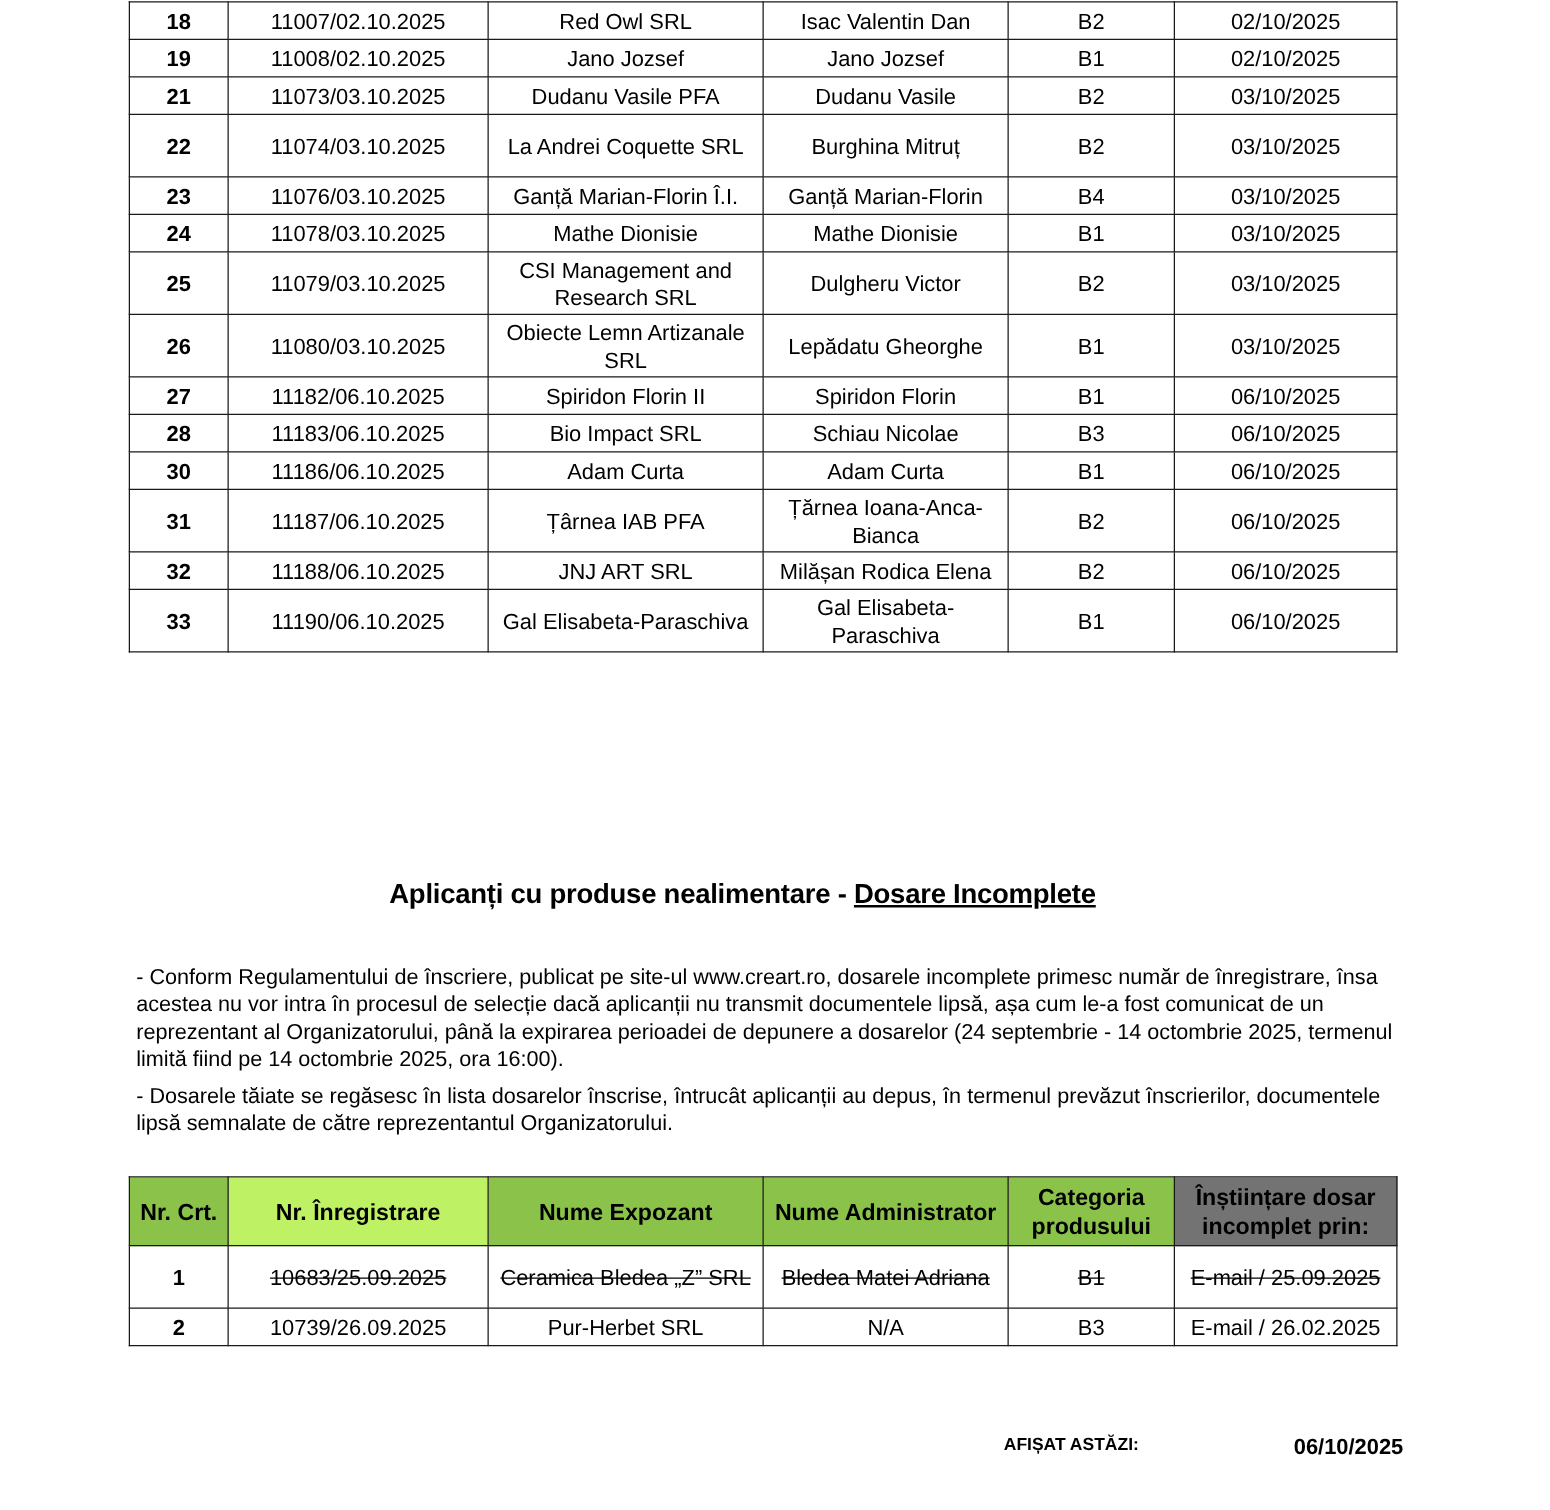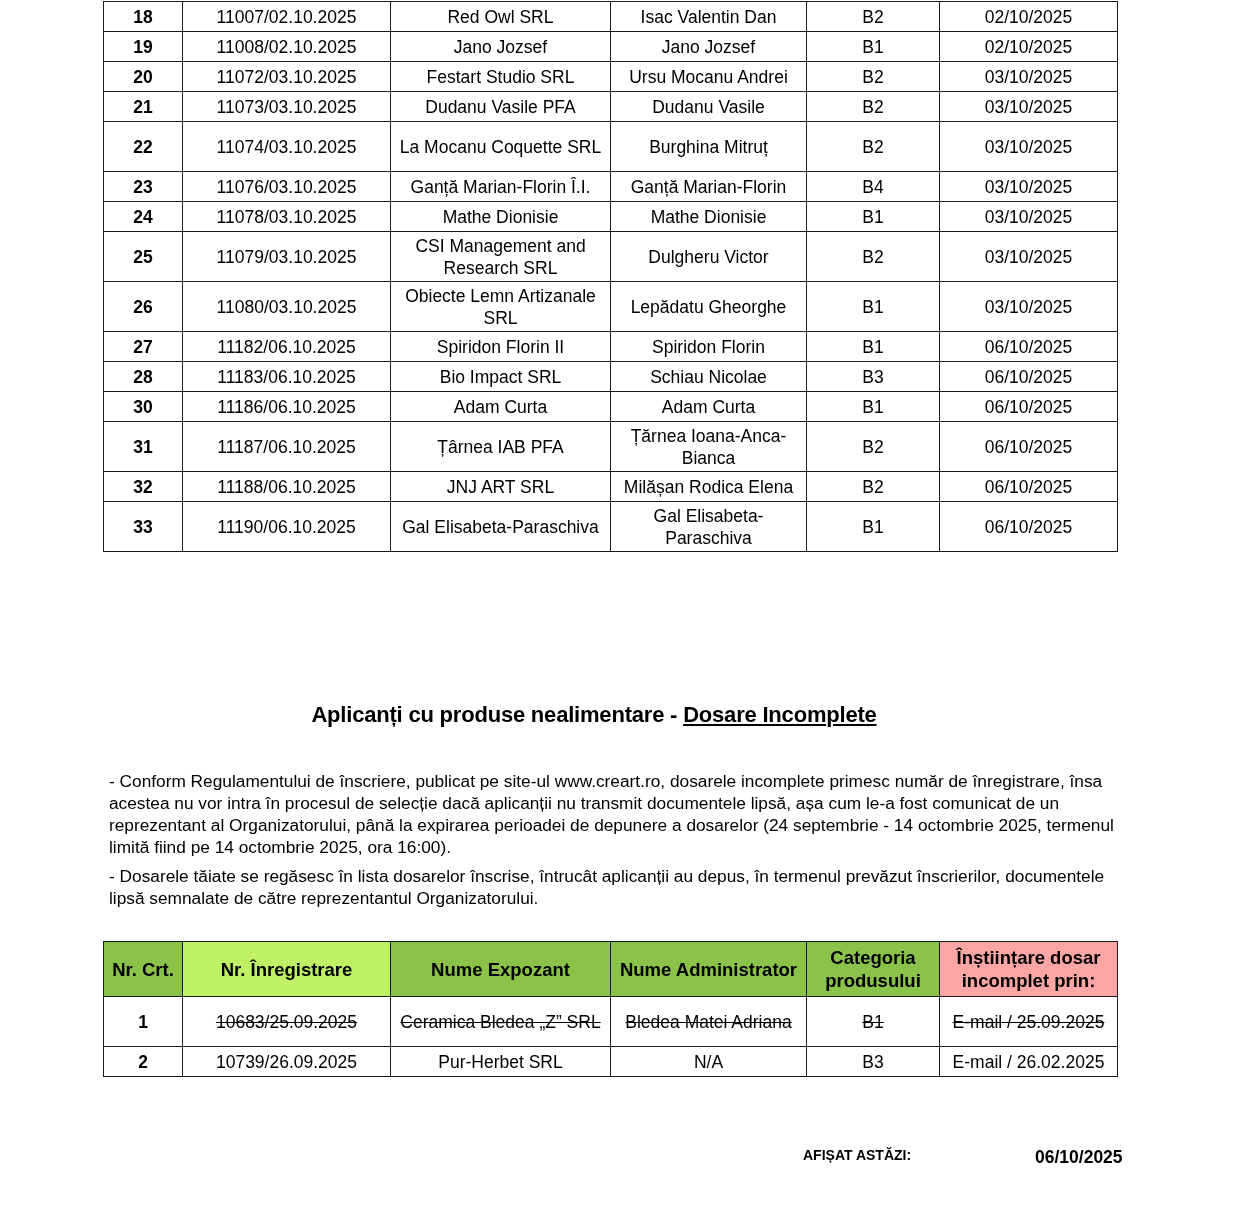--- a/index.html
+++ b/index.html
@@ -69,39 +69,31 @@
       </tr>
       <tr class="r1">
         <td class="nr">19</td>
         <td>11008/02.10.2025</td>
         <td>Jano Jozsef</td>
         <td>Jano Jozsef</td>
         <td>B1</td>
         <td>02/10/2025</td>
       </tr>
       <tr class="r1">
-        <td class="nr">20</td>
-        <td>11072/03.10.2025</td>
-        <td>Festart Studio SRL</td>
-        <td>Ursu Mocanu Andrei</td>
-        <td>B2</td>
-        <td>03/10/2025</td>
-      </tr>
-      <tr class="r1">
         <td class="nr">21</td>
         <td>11073/03.10.2025</td>
         <td>Dudanu Vasile PFA</td>
         <td>Dudanu Vasile</td>
         <td>B2</td>
         <td>03/10/2025</td>
       </tr>
       <tr class="r2">
         <td class="nr">22</td>
         <td>11074/03.10.2025</td>
-        <td>La Mocanu Coquette SRL</td>
+        <td>La Andrei Coquette SRL</td>
         <td>Burghina Mitruț</td>
         <td>B2</td>
         <td>03/10/2025</td>
       </tr>
       <tr class="r1">
         <td class="nr">23</td>
         <td>11076/03.10.2025</td>
         <td>Ganță Marian-Florin Î.I.</td>
         <td>Ganță Marian-Florin</td>
         <td>B4</td>
@@ -196,21 +188,21 @@
       <col class="c5">
       <col class="c6">
     </colgroup>
   <thead>
     <tr>
       <th style="background: rgb(139, 195, 74);">Nr. Crt.</th>
       <th style="background: #bef264;">Nr. Înregistrare</th>
       <th style="background: rgb(139, 195, 74);">Nume Expozant</th>
       <th style="background: rgb(139, 195, 74);">Nume Administrator</th>
       <th style="background: rgb(139, 195, 74);">Categoria produsului</th>
-      <th style="background: #fca5a5;">Înștiințare dosar incomplet prin:</th>
+      <th style="background: #737373;">Înștiințare dosar incomplet prin:</th>
     </tr>
   </thead>
   <tbody id="inc-body">
       <tr class="r2">
         <td class="nr">1</td>
         <td class="strike">10683/25.09.2025</td>
         <td class="strike">Ceramica Bledea „Z” SRL</td>
         <td class="strike">Bledea Matei Adriana</td>
         <td class="strike">B1</td>
         <td class="strike">E-mail / 25.09.2025</td>

